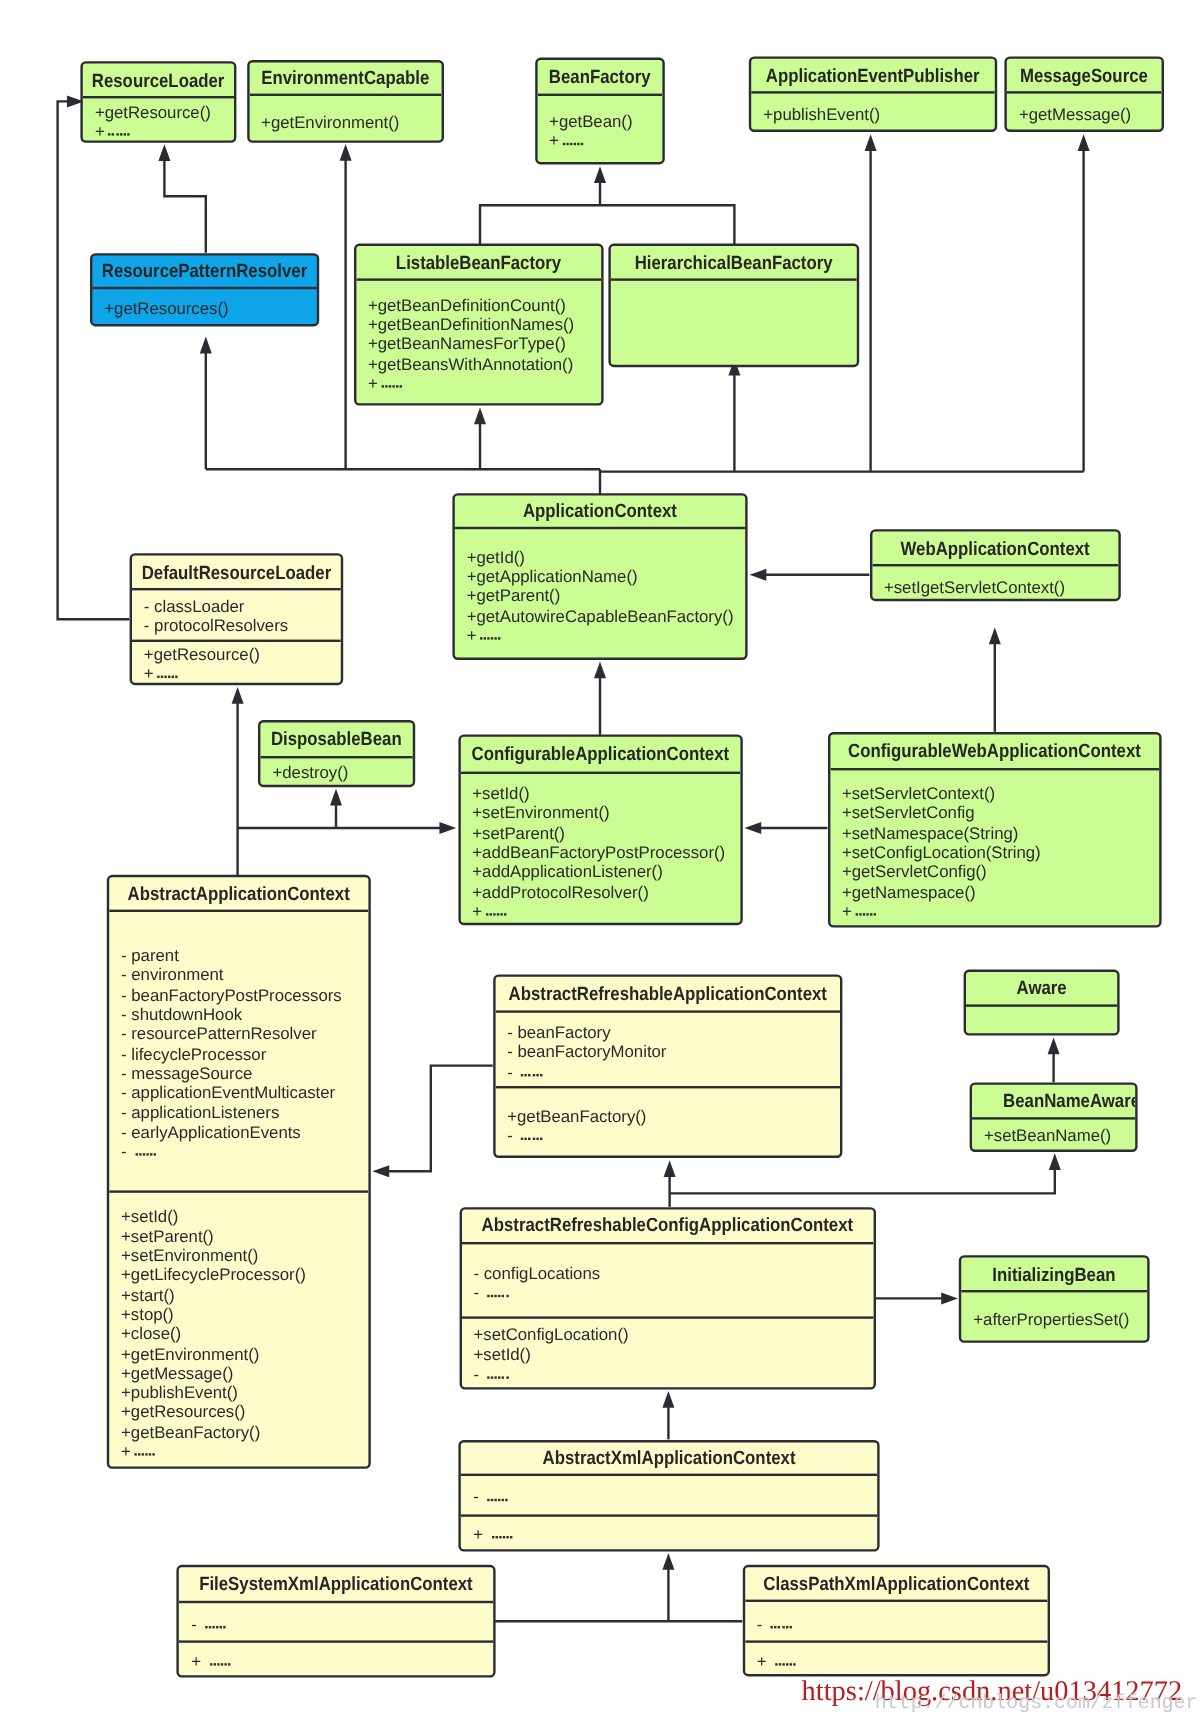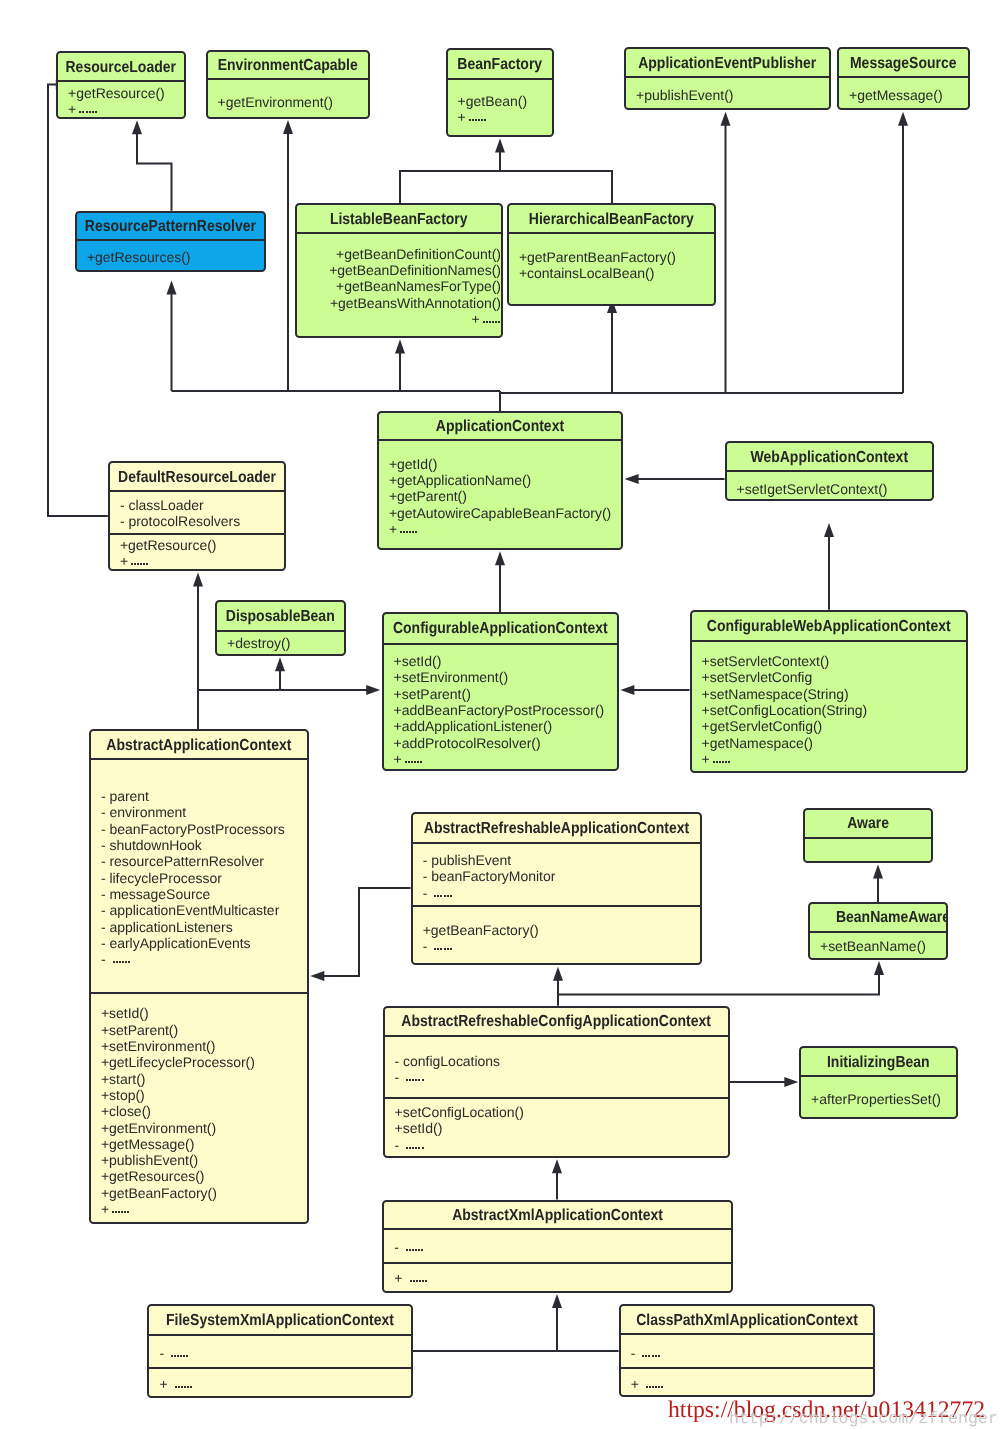--- a/index.html
+++ b/index.html
@@ -73,21 +73,21 @@
       <path d="M 878 864.5 L 883 878.5 L 873 878.5 Z" fill="#2b2b33"></path>
       <path d="M 729.8 1082 L 785.3 1082" fill="none" stroke="#2b2b33" stroke-width="2" stroke-linecap="butt" stroke-linejoin="miter"></path>
       <path d="M 798.3 1082 L 784.3 1087 L 784.3 1077 Z" fill="#2b2b33"></path>
       <path d="M 557 1199.5 L 557 1172.2" fill="none" stroke="#2b2b33" stroke-width="2" stroke-linecap="butt" stroke-linejoin="miter"></path>
       <path d="M 557 1159.2 L 562 1173.2 L 552 1173.2 Z" fill="#2b2b33"></path>
       <path d="M 412.6 1351 L 618.6 1351" fill="none" stroke="#2b2b33" stroke-width="2" stroke-linecap="butt" stroke-linejoin="miter"></path>
       <path d="M 557 1351 L 557 1307.1" fill="none" stroke="#2b2b33" stroke-width="2" stroke-linecap="butt" stroke-linejoin="miter"></path>
       <path d="M 557 1294.1 L 562 1308.1 L 552 1308.1 Z" fill="#2b2b33"></path>
     </svg>
   <div id="boxes">
-      <div class="cls" style="left: 56px; top: 51.3px; width: 129.5px; height: 67.6px; background: rgb(204, 252, 148);">
+      <div class="cls" style="left: 67px; top: 51.3px; width: 129.5px; height: 67.6px; background: rgb(204, 252, 148);">
         <div class="hdr" style="height: 29px;">
           <span>ResourceLoader</span>
         </div>
         <div class="sec" style="padding-top: 2.6px; flex: 1 1 0%;">
           <div class="ln"><span class="t">+getResource()</span></div>
           <div class="ln"><span class="t">+</span><span class="dots"><i></i><i></i><i></i><i></i><i></i><i></i></span></div>
         </div>
       </div>
       <div class="cls" style="left: 205.5px; top: 49.6px; width: 164.5px; height: 69.1px; background: rgb(204, 252, 148);">
         <div class="hdr" style="height: 28.7px;">
@@ -127,35 +127,31 @@
           <span>ResourcePatternResolver</span>
         </div>
         <div class="sec" style="padding-top: 8.1px; flex: 1 1 0%;">
           <div class="ln"><span class="t">+getResources()</span></div>
         </div>
       </div>
       <div class="cls" style="left: 294.5px; top: 203.3px; width: 208.5px; height: 134.9px; background: rgb(204, 252, 148);">
         <div class="hdr" style="height: 28.9px;">
           <span>ListableBeanFactory</span>
         </div>
-        <div class="sec" style="padding-top: 11.5px; flex: 1 1 0%; text-align: right;">
+        <div class="sec" style="padding-top: 11.5px; flex: 1 1 0%;">
           <div class="ln"><span class="t">+getBeanDefinitionCount()</span></div>
           <div class="ln"><span class="t">+getBeanDefinitionNames()</span></div>
           <div class="ln"><span class="t">+getBeanNamesForType()</span></div>
           <div class="ln"><span class="t">+getBeansWithAnnotation()</span></div>
           <div class="ln"><span class="t">+</span><span class="dots"><i></i><i></i><i></i><i></i><i></i><i></i></span></div>
         </div>
       </div>
       <div class="cls" style="left: 506.8px; top: 203.3px; width: 209.1px; height: 103px; background: rgb(204, 252, 148);">
         <div class="hdr" style="height: 28.9px;">
           <span>HierarchicalBeanFactory</span>
-        </div>
-        <div class="sec" style="padding-top: 14.4px; flex: 1 1 0%;">
-          <div class="ln"><span class="t">+getParentBeanFactory()</span></div>
-          <div class="ln"><span class="t">+containsLocalBean()</span></div>
         </div>
       </div>
       <div class="cls" style="left: 376.8px; top: 411.3px; width: 246.3px; height: 138.7px; background: rgb(204, 252, 148);">
         <div class="hdr" style="height: 27.7px;">
           <span>ApplicationContext</span>
         </div>
         <div class="sec" style="padding-top: 14.7px; flex: 1 1 0%;">
           <div class="ln"><span class="t">+getId()</span></div>
           <div class="ln"><span class="t">+getApplicationName()</span></div>
           <div class="ln"><span class="t">+getParent()</span></div>
@@ -252,21 +248,21 @@
           <div class="ln"><span class="t">+getResources()</span></div>
           <div class="ln"><span class="t">+getBeanFactory()</span></div>
           <div class="ln"><span class="t">+</span><span class="dots"><i></i><i></i><i></i><i></i><i></i><i></i></span></div>
         </div>
       </div>
       <div class="cls" style="left: 410.6px; top: 812.4px; width: 291.8px; height: 153.1px; background: rgb(255, 252, 204);">
         <div class="hdr" style="height: 30px;">
           <span>AbstractRefreshableApplicationContext</span>
         </div>
         <div class="sec" style="padding-top: 7.8px; height: 60.5px;">
-          <div class="ln"><span class="t">- publishEvent</span></div>
+          <div class="ln"><span class="t">- beanFactory</span></div>
           <div class="ln"><span class="t">- beanFactoryMonitor</span></div>
           <div class="ln"><span class="t">- </span><span class="dots"><i></i><i></i><i></i><i></i><i></i><i></i></span></div>
         </div>
         <div class="sec" style="padding-top: 14.8px; flex: 1 1 0%;">
           <div class="ln"><span class="t">+getBeanFactory()</span></div>
           <div class="ln"><span class="t">- </span><span class="dots"><i></i><i></i><i></i><i></i><i></i><i></i></span></div>
         </div>
       </div>
       <div class="cls" style="left: 802.8px; top: 807.6px; width: 130.5px; height: 55.6px; background: rgb(204, 252, 148);">
         <div class="hdr" style="height: 29px;">

